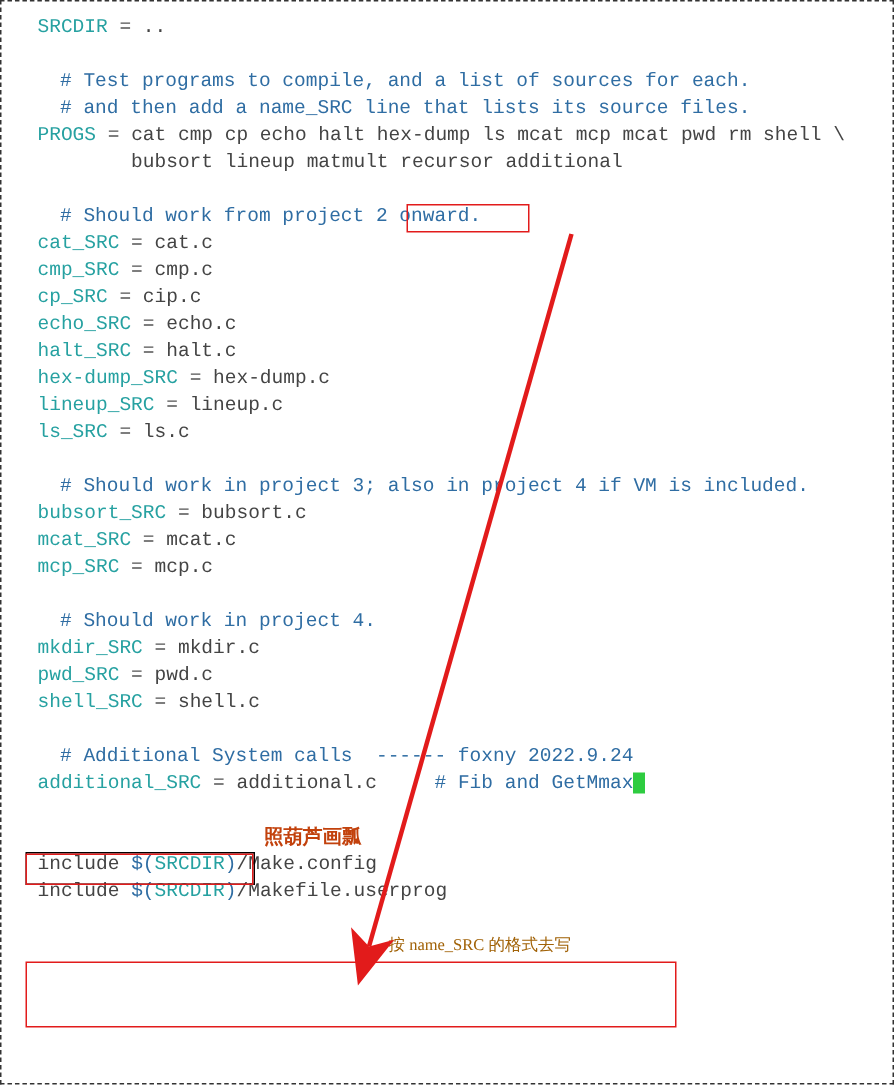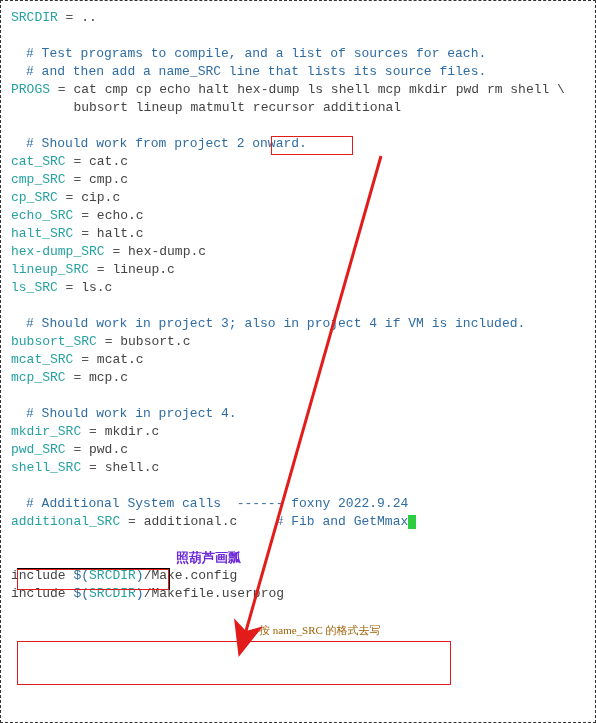--- a/index.html
+++ b/index.html
@@ -9,21 +9,21 @@
     font-family: Consolas, "Courier New", monospace;
     font-size: 13px;
     line-height: 18px;
   }
   .container {
     position: relative;
     width: 596px;
     height: 723px;
     box-sizing: border-box;
     border: 1.5px dashed #333;
-    padding: 8px 10px;
+    padding: 8px 24px;
     overflow: hidden;
   }
   .line { white-space: pre; }
   .ident { color: #26a1a1; }     
   .op    { color: #555; }
   .text  { color: #444; }
   .comment { color: #2f6da3; margin-left: 15px; }
   .dollar{ color: #2f6da3; }
   .spacer { height:18px; }
 
@@ -44,21 +44,21 @@
     pointer-events:none;
     left:16px; top:567px; width:151px; height:20px;
   }
 
   
   .anno {
     position:absolute;
     font-family: "Microsoft YaHei","SimHei",sans-serif;
     font-weight:bold;
     font-size:13px;
-    color:#6d28d9;
+    color:#c2410c;
   }
   .anno-top { left:175px; top:548px; }
   .anno-red {
     position:absolute;
     font-family: Liberation Serif, serif;
     font-size:11px;
     color:#a16207;
   }
   .anno-redpos { left:258px; top:620px; }
 
@@ -81,21 +81,21 @@
 <body>
 
 <div class="container">
 
   <div class="line"><span class="ident">SRCDIR</span><span class="op"> = </span><span class="text">..</span></div>
   <div class="spacer"></div>
 
   <div class="line comment"># Test programs to compile, and a list of sources for each.</div>
   <div class="line comment"># and then add a name_SRC line that lists its source files.</div>
 
-  <div class="line"><span class="ident">PROGS</span><span class="op"> = </span><span class="text">cat cmp cp echo halt hex-dump ls shell mcp mkdir pwd rm shell \</span></div>
+  <div class="line"><span class="ident">PROGS</span><span class="op"> = </span><span class="text">cat cmp cp echo halt hex-dump ls mcat mcp mcat pwd rm shell \</span></div>
   <div class="line text">        bubsort lineup matmult recursor additional</div>
   <div class="spacer"></div>
 
   <div class="line comment"># Should work from project 2 onward.</div>
 
   <div id="group1">
       <div class="line"><span class="ident">cat_SRC</span><span class="op"> = </span><span class="text">cat.c</span></div>
       <div class="line"><span class="ident">cmp_SRC</span><span class="op"> = </span><span class="text">cmp.c</span></div>
       <div class="line"><span class="ident">cp_SRC</span><span class="op"> = </span><span class="text">cip.c</span></div>
       <div class="line"><span class="ident">echo_SRC</span><span class="op"> = </span><span class="text">echo.c</span></div>

